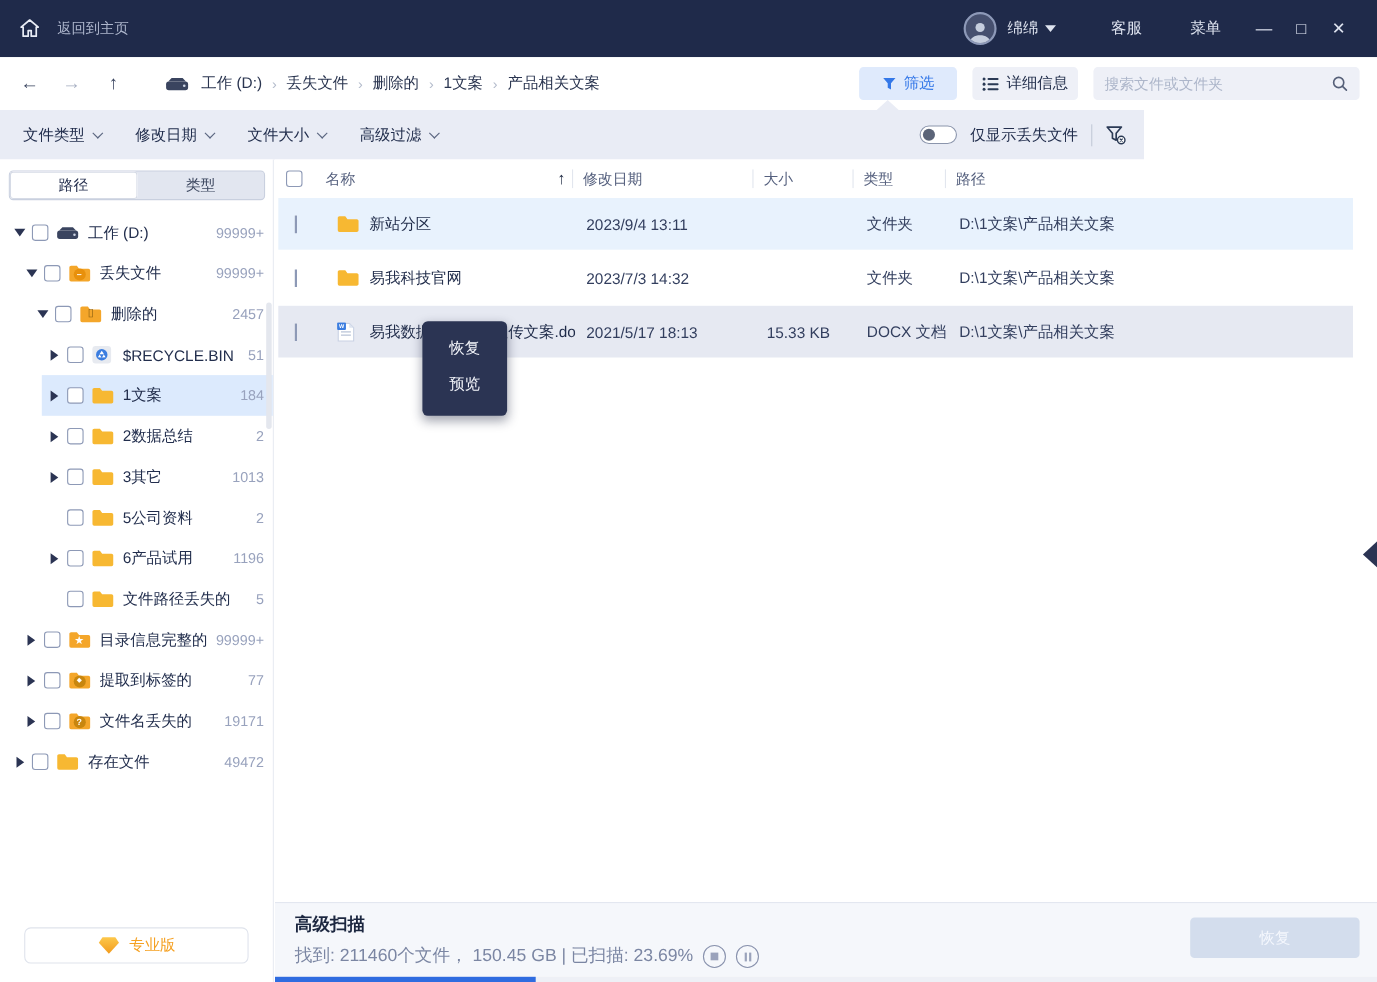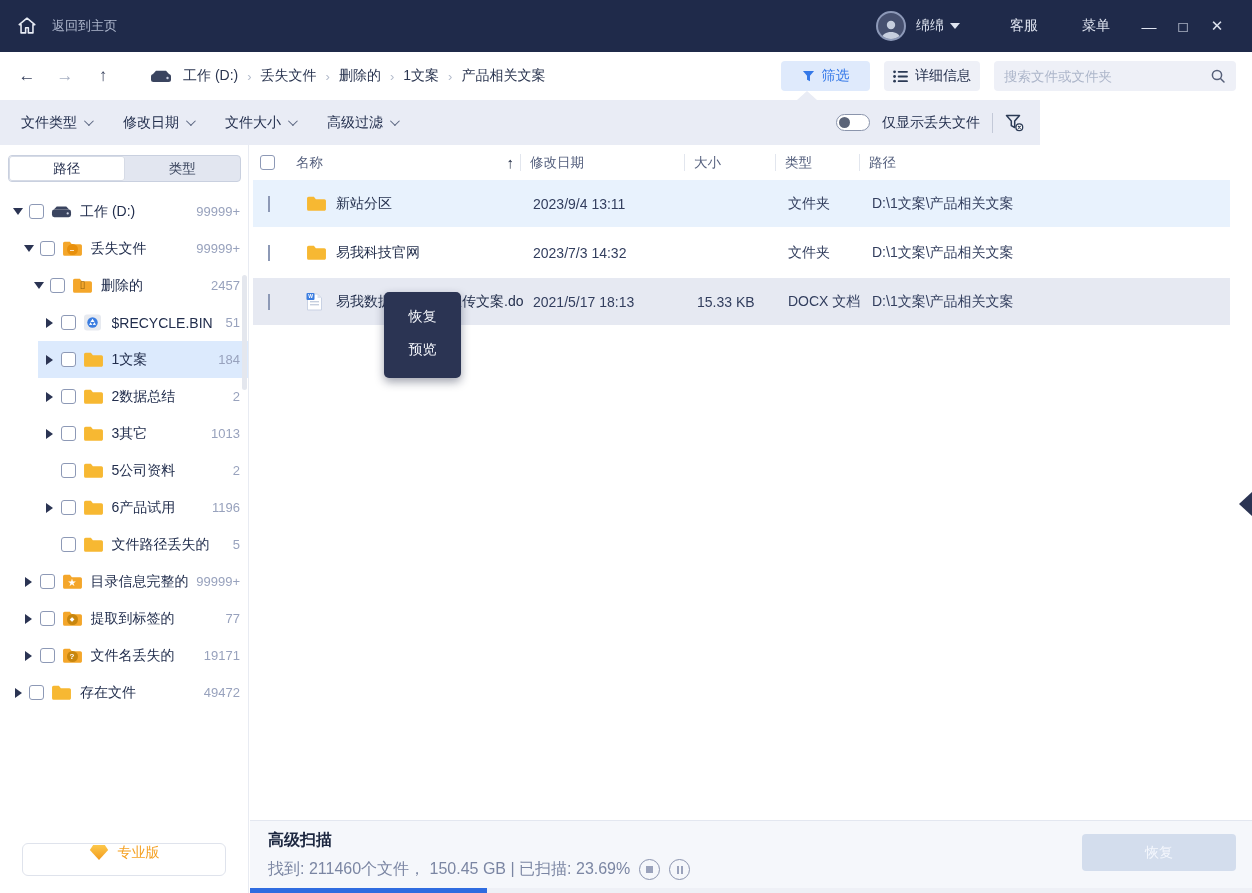--- a/index.html
+++ b/index.html
@@ -73,21 +73,21 @@
   .cbx { width:15px; height:15px; border:1.5px solid #8d99b6; border-radius:3px; background:#fff; flex:0 0 15px; cursor:pointer; }
   .tree-row .cbx { margin-left:5px; }
   .node-icon { width:21px; height:17px; margin-left:7px; position:relative; flex:0 0 21px; }
   .node-icon svg { position:absolute; left:0; top:0; }
   .badge { position:absolute; left:5px; top:4px; width:11px; height:11px; border-radius:50%; font-size:8px; line-height:11px;
            text-align:center; color:#fff; font-weight:bold; }
   .tree-label { margin-left:8px; color:#222e4d; white-space:nowrap; overflow:hidden; }
   .tree-count { margin-left:auto; color:#98a2bd; font-size:13px; }
   .side-scroll { position:absolute; right:1px; top:130px; width:5px; height:115px; border-radius:3px; background:#e4e7ee; }
   .pro-btn { position:absolute; left:22px; right:22px; bottom:17px; height:33px; border:1px solid #dfe3ec; border-radius:6px;
-             background:#fff; display:flex; justify-content:center; gap:9px; color:#f5a123; cursor:pointer; }
+             background:#fff; display:flex; align-items:center; justify-content:center; gap:9px; color:#f5a123; cursor:pointer; }
 
   
   .main { position:absolute; left:250px; top:145px; right:0; bottom:0; background:#fff; }
   .thead { display:grid; grid-template-columns:36px 234px 164px 91px 84px 1fr; height:35px; align-items:center;
            color:#55607e; font-size:13.5px; }
   .thead .hcell { position:relative; padding-left:10px; height:100%; display:flex; align-items:center; }
   .thead .hcell.sep::before { content:''; position:absolute; left:0; top:9px; width:1px; height:17px; background:#e2e6ee; }
   .hc-check { padding-left:18px; }
   .hc-name { display:flex; align-items:center; justify-content:space-between; padding-right:6px; }
   .sort-ind { color:#1c2740; font-weight:bold; font-size:15px; }

